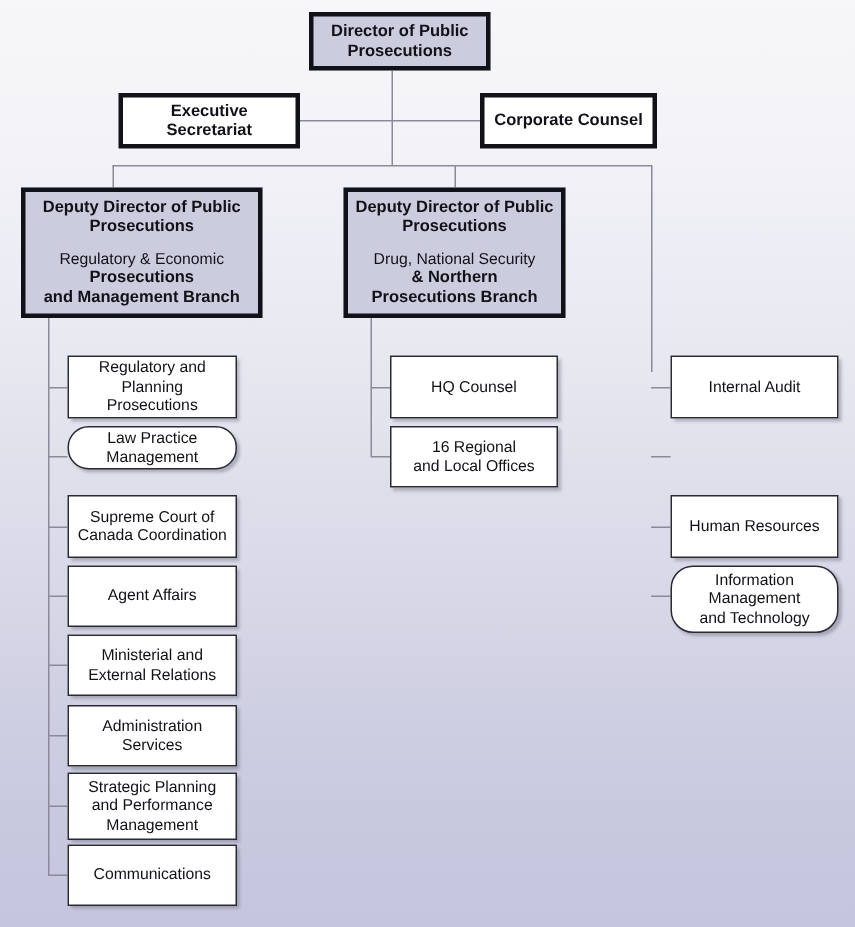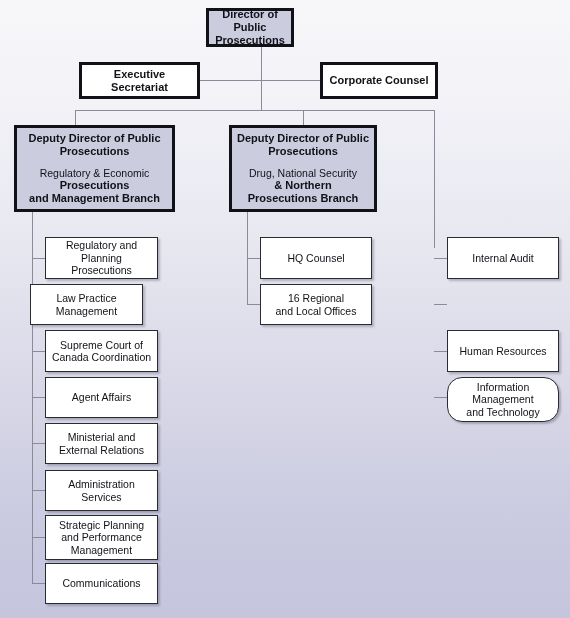--- a/index.html
+++ b/index.html
@@ -88,21 +88,21 @@
 
   <div class="ln v" style="left:247px;top:212px;height:92px;"></div>
   <div class="ln h" style="left:247px;top:258px;width:13px;"></div>
   <div class="ln h" style="left:247px;top:304px;width:13px;"></div>
 
   <div class="ln h" style="left:434px;top:258px;width:13px;"></div>
   <div class="ln h" style="left:434px;top:304px;width:13px;"></div>
   <div class="ln h" style="left:434px;top:351px;width:13px;"></div>
   <div class="ln h" style="left:434px;top:397px;width:13px;"></div>
 
-  <div class="box tier1" style="left:206px;top:8px;width:88px;height:39px;">
+  <div class="box tier1" style="left:206px;top:8px;width:121px;height:39px;">
     <span class="txt">Director of Public Prosecutions</span>
   </div>
 
   <div class="box tier2" style="left:79px;top:62px;width:121px;height:37px;">
     <span class="txt">Executive Secretariat</span>
   </div>
 
   <div class="box tier2" style="left:320px;top:62px;width:118px;height:37px;">
     <span class="txt">Corporate Counsel</span>
   </div>
@@ -125,21 +125,21 @@
     </span>
   </div>
 
   <div class="box leaf" style="left:45px;top:237px;width:113px;height:42px;">
     <span class="txt">
       <span>Regulatory and</span><br>
       <span>Planning Prosecutions</span>
     </span>
   </div>
 
-  <div class="box leaf" style="left:30px;top:284px;width:113px;height:41px;">
+  <div class="box leaf" style="left:45px;top:284px;width:113px;height:29px;border-radius:14px;">
     <span class="txt">
       <span>Law Practice</span><br>
       <span>Management</span>
     </span>
   </div>
 
   <div class="box leaf" style="left:45px;top:377px;width:113px;height:41px;">
     <span class="txt">Agent Affairs</span>
   </div>
 

